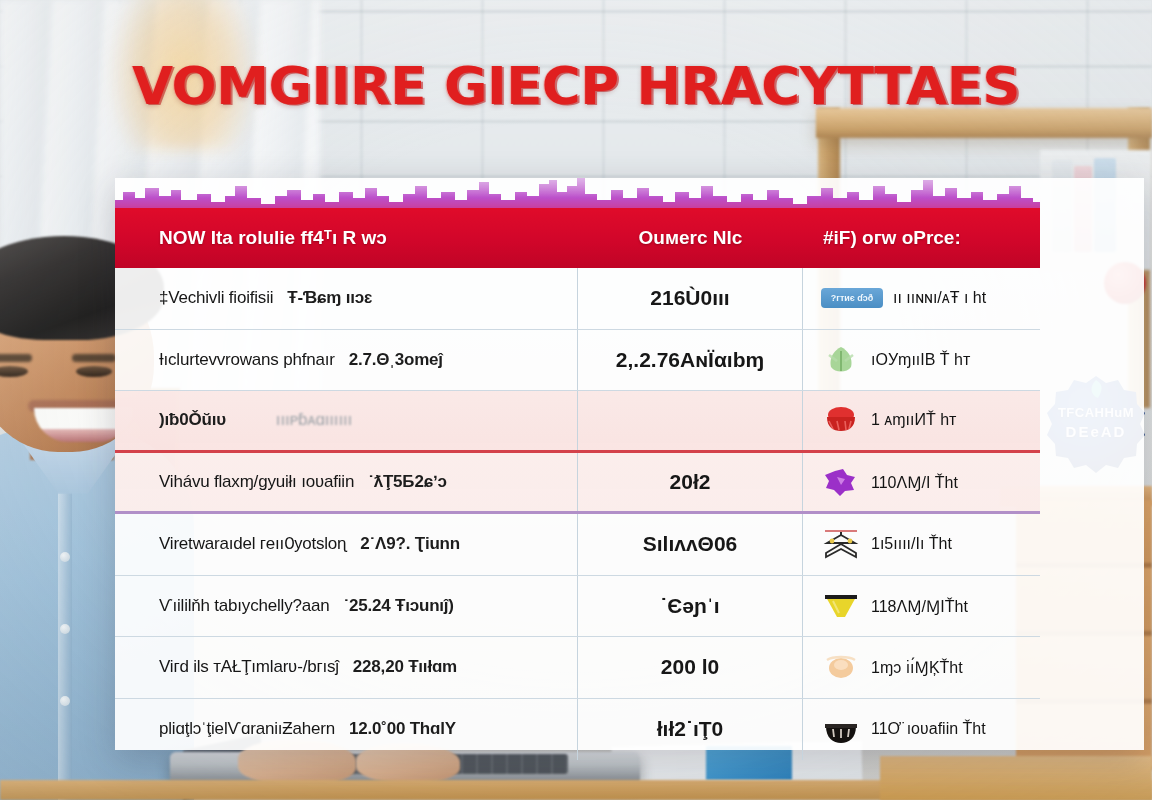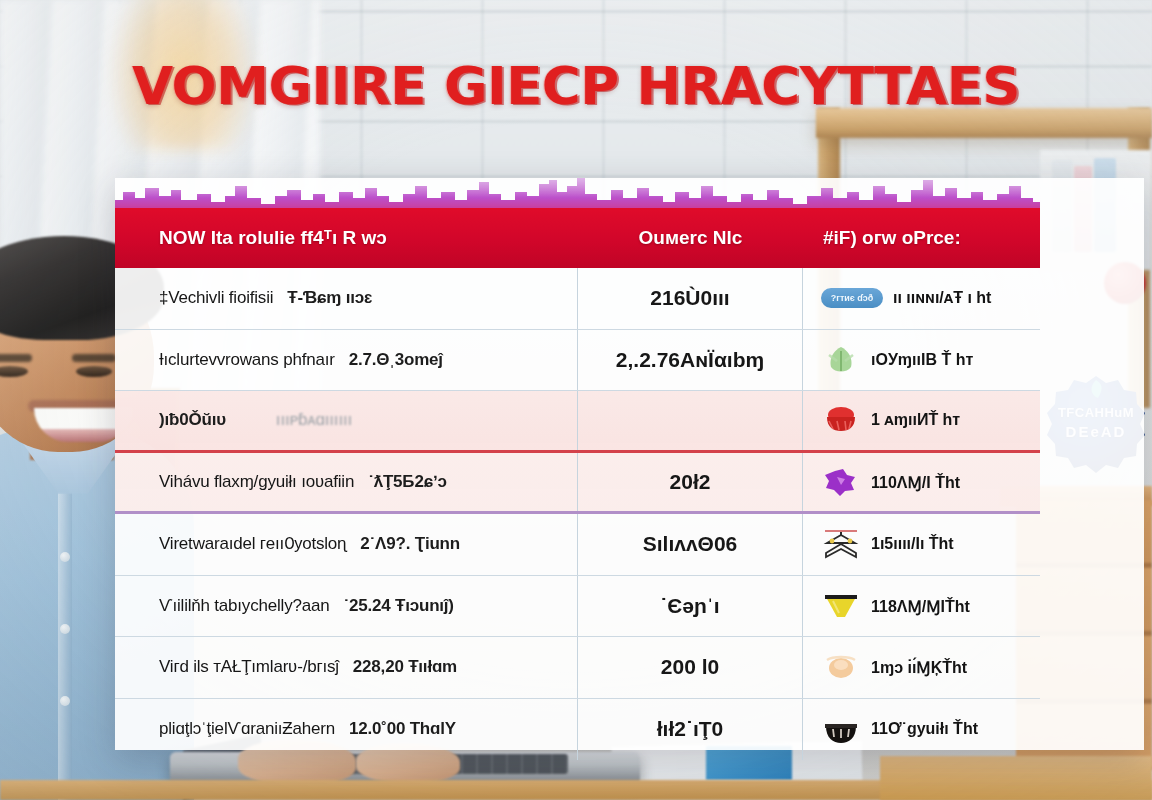--- a/index.html
+++ b/index.html
@@ -395,33 +395,33 @@
   .txt-mid {
     font-size: 21px;
     color: #171717;
     font-weight: 600;
     white-space: nowrap;
     filter: blur(.4px);
   }
   .txt-right {
     font-size: 16px;
     color: #141414;
-    font-weight: 700;
+    font-weight: 400;
     white-space: nowrap;
     filter: blur(.35px);
   }
   .txt-faint { color: #9da3a8; font-weight: 400; filter: blur(.9px); padding-left: 36px; }
 
   
   .ricon { width: 40px; height: 34px; flex: 0 0 40px; position: relative; }
   .ricon svg { width: 100%; height: 100%; filter: blur(.45px); }
 
   .pill-badge {
     width: 62px; height: 20px;
-    border-radius: 10px;
+    border-radius: 4px;
     background: linear-gradient(180deg,#6aa7d8,#4a8ec4);
     color: #eef6fd;
     font-size: 9px;
     font-weight: 700;
     display: flex; align-items: center; justify-content: center;
     filter: blur(.5px);
     flex: 0 0 62px;
   }
 </style>
 </head>
@@ -668,20 +668,20 @@
           <span class="txt-mid">łıł2˙ıŢ0</span>
         </div>
         <div class="cell c3">
           <span class="ricon">
             <svg viewBox="0 0 40 34" aria-hidden="true">
               <path d="M5 14 L35 14 C35 26 28 31 20 31 C12 31 5 26 5 14 Z" fill="#14110f"></path>
               <path d="M4 12 L36 12 L36 16 L4 16 Z" fill="#2a2523"></path>
               <path d="M12 17 L13 25 M20 17 L20 26 M28 17 L27 25" stroke="#e7ded4" stroke-width="1.8" opacity=".9"></path>
             </svg>
           </span>
-          <span class="txt-right">11Ơ˙ɡуuiłı Ťht</span>
+          <span class="txt-right">11Ơ˙ıoʋafiin Ťht</span>
         </div>
       </div>
 
     </div>
   </div>
 
 </div>
 
 </body></html>

